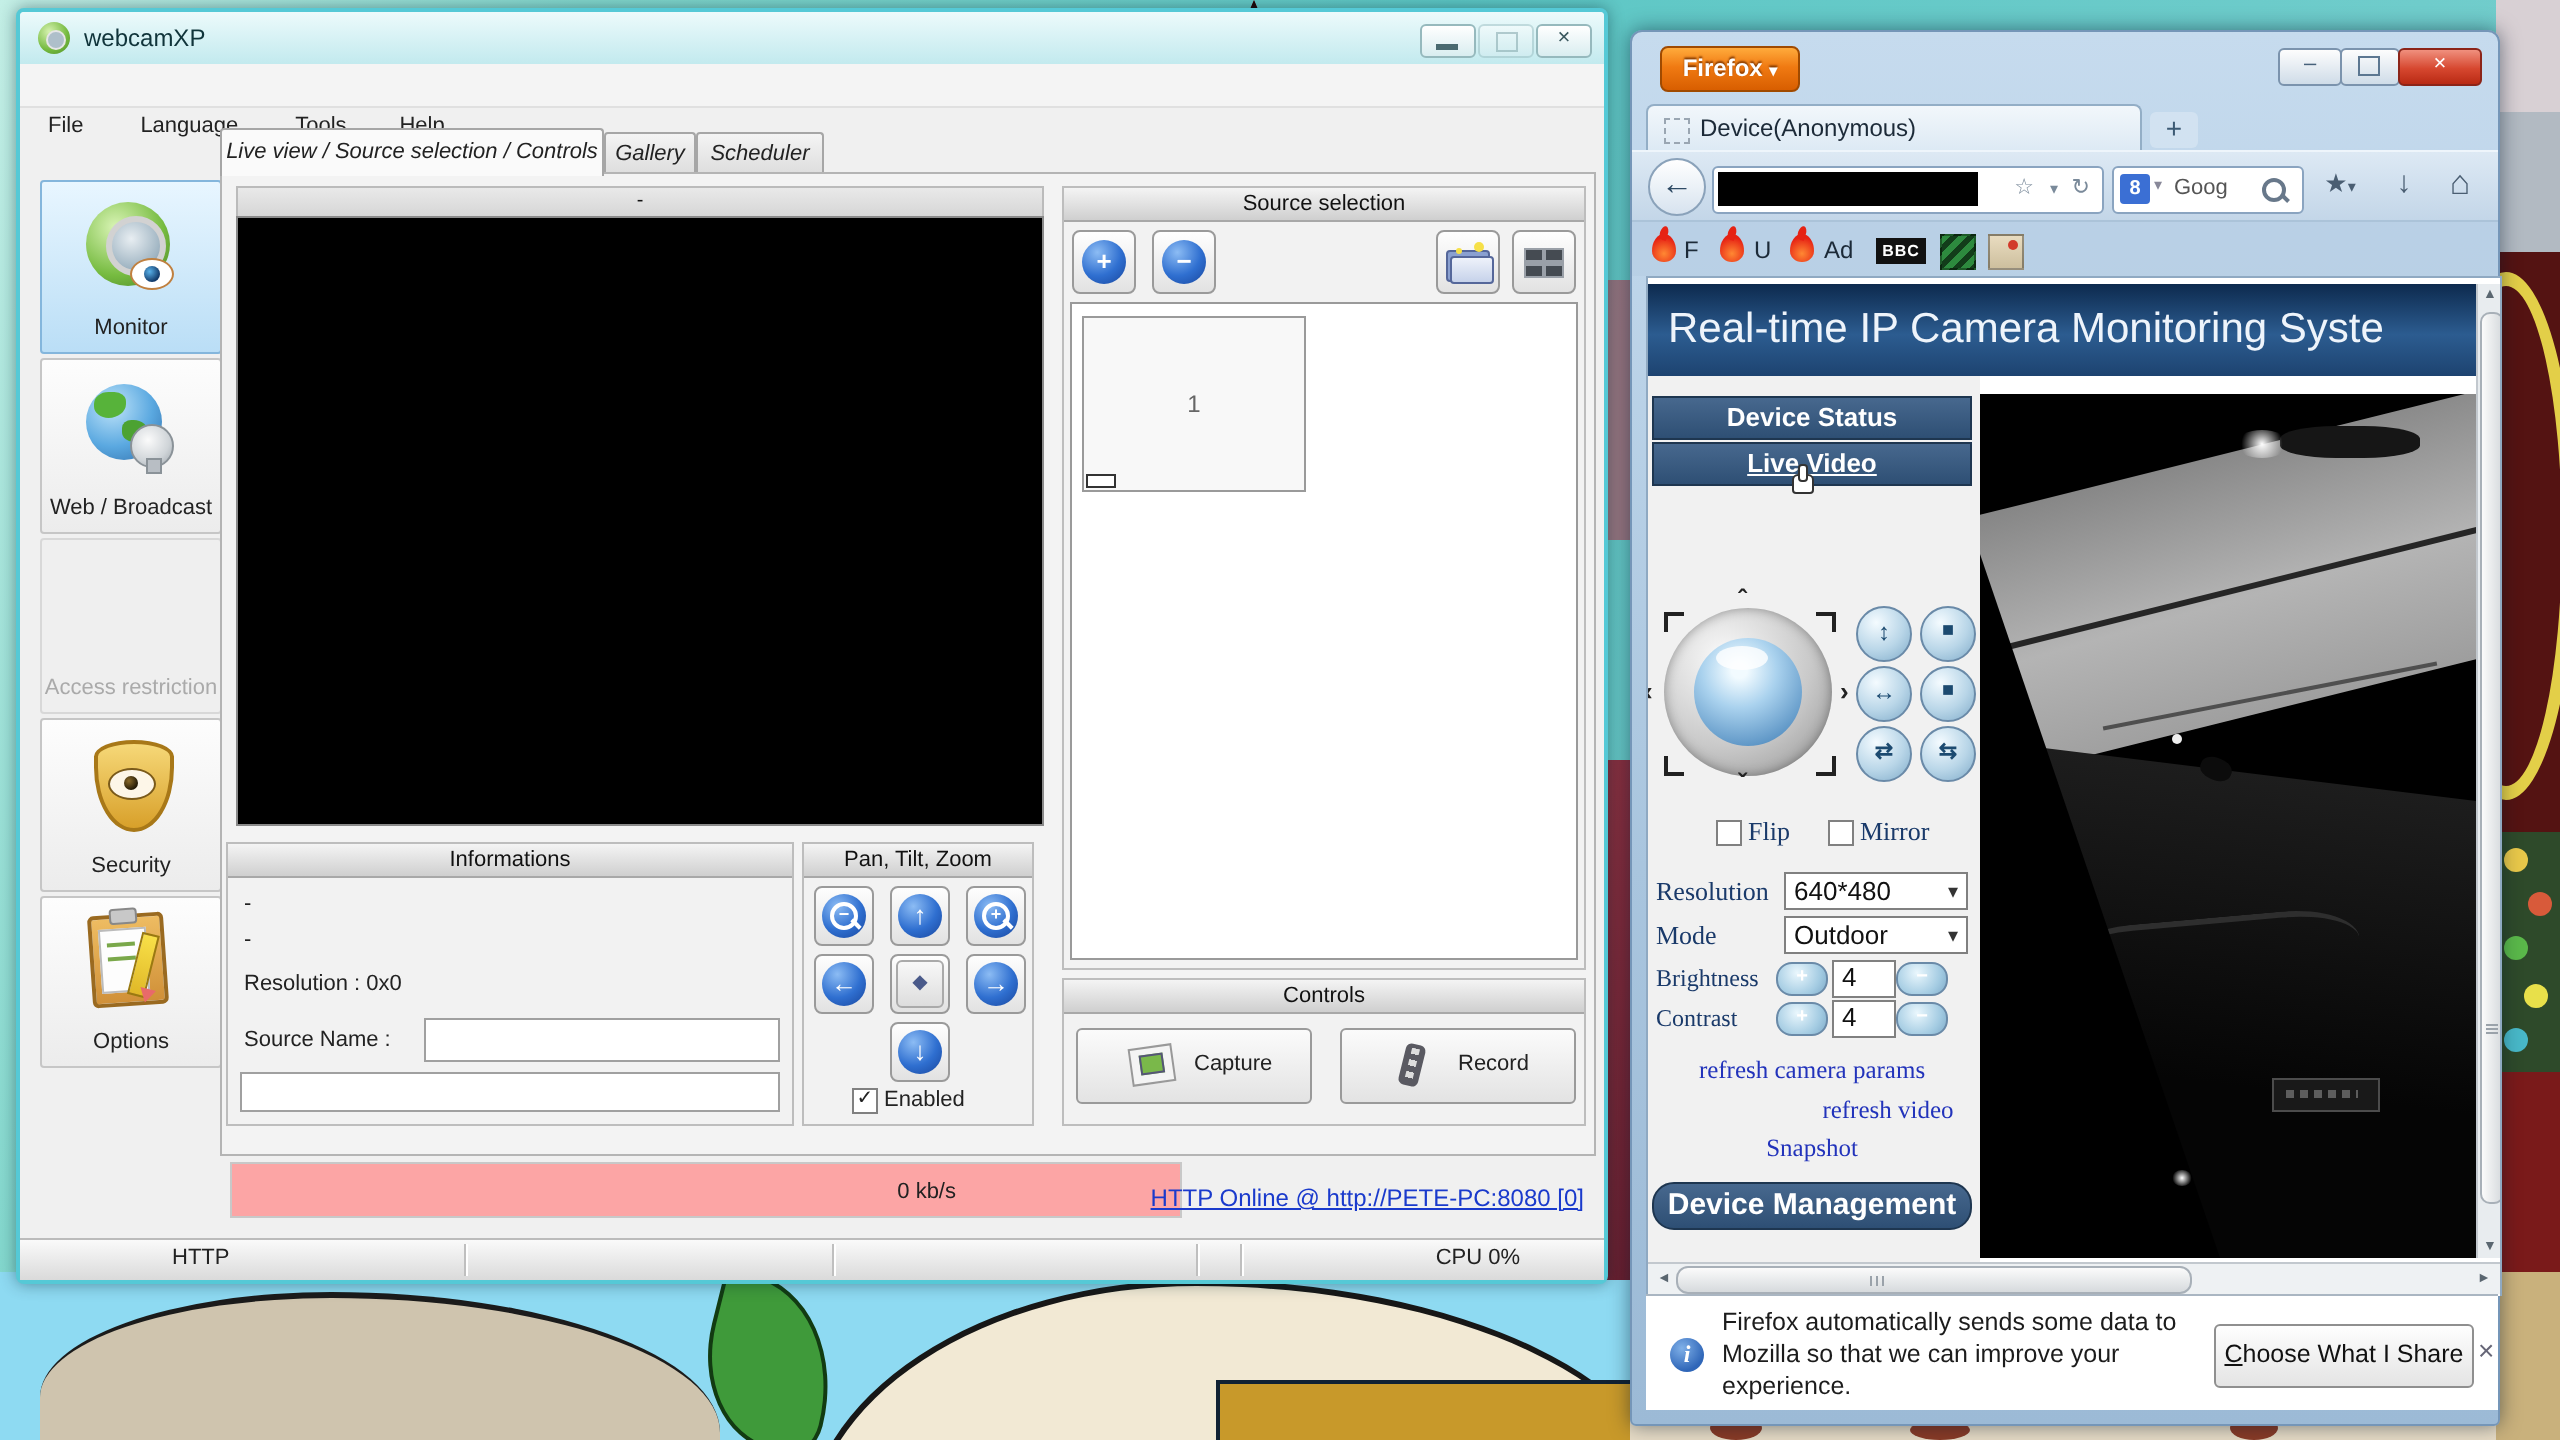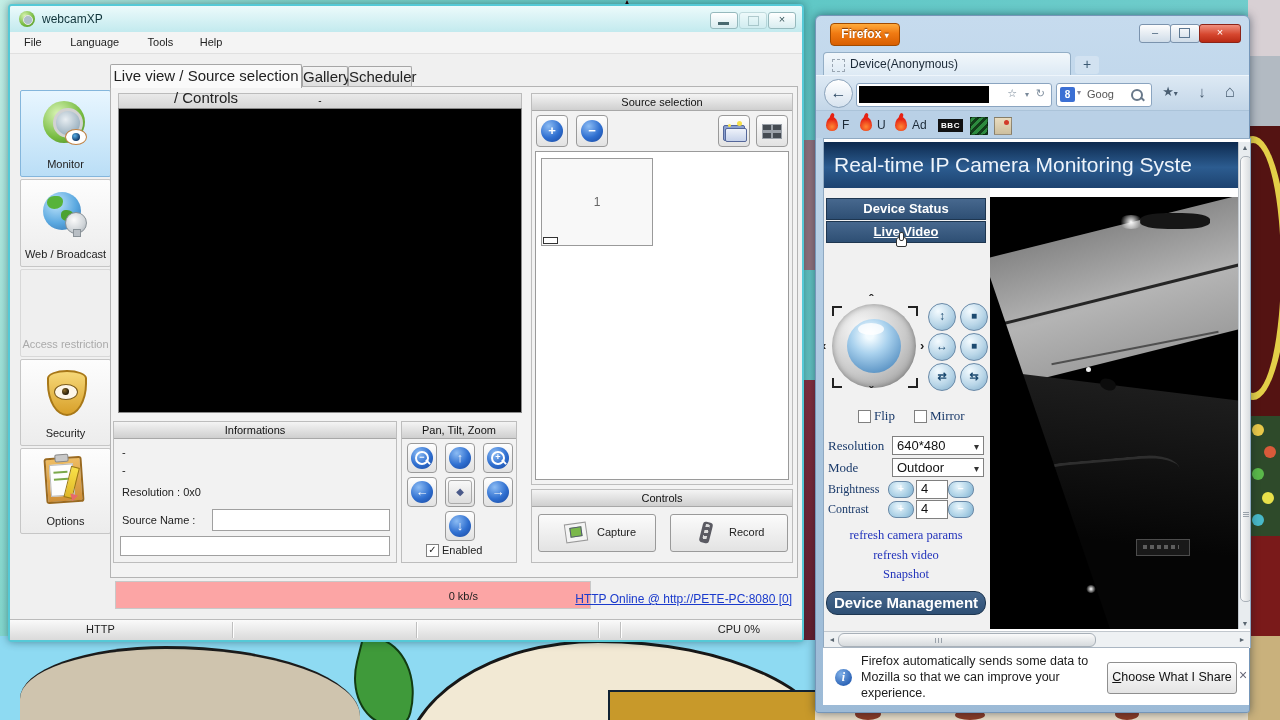--- a/index.html
+++ b/index.html
@@ -83,22 +83,22 @@
     border:2px solid #9a6a20;border-radius:3px;transform:rotate(-4deg);}
   .ic-clip .paper{position:absolute;left:3px;top:5px;width:22px;height:30px;background:#fdfdfd;border:1px solid #bbb;}
   .ic-clip .l1,.ic-clip .l2{position:absolute;left:7px;width:14px;height:2px;background:#7aa84a;}
   .ic-clip .l1{top:12px;} .ic-clip .l2{top:19px;}
   .ic-clip .clamp{position:absolute;left:9px;top:-5px;width:12px;height:6px;background:#c8c8c8;border:1px solid #888;border-radius:2px;}
   .ic-clip .pencil{position:absolute;left:20px;top:8px;width:7px;height:30px;background:linear-gradient(#f8e048,#e0b828);
     border:1px solid #9a7a10;transform:rotate(18deg);}
   .ic-clip .tip{position:absolute;left:21px;top:36px;width:0;height:0;border-left:4px solid transparent;
     border-right:4px solid transparent;border-top:7px solid #e86a6a;transform:rotate(18deg);}
 
-  .wxp-tab{position:absolute;font-size:15px;color:#222;text-align:center;
-    background:linear-gradient(#f4f4f4,#dcdcdc);border:1px solid #a6a6a6;border-bottom:none;border-radius:2px 2px 0 0;}
+  .wxp-tab{position:absolute;font-size:11px;color:#222;text-align:center;
+    background:linear-gradient(#f4f4f4,#dcdcdc);border:1px solid #a6a6a6;border-bottom:none;border-radius:2px 2px 0 0;font-style:italic;}
   .wxp-tab.active{background:#fafafa;z-index:3;}
   .tabpage{position:absolute;left:100px;top:80px;width:686px;height:490px;background:#f3f3f3;
     border:1px solid #b4b4b4;z-index:2;}
 
   .ghdr{position:absolute;left:0;top:0;right:0;height:16px;line-height:16px;text-align:center;
     font-size:11px;font-weight:normal;color:#111;background:linear-gradient(#f4f4f4,#cfcfcf);border-bottom:1px solid #a8a8a8;}
   .group{position:absolute;border:1px solid #bdbdbd;background:#f2f2f2;}
 
   .previewbar{position:absolute;left:7px;top:6px;width:402px;height:14px;background:linear-gradient(#e9e9e9,#d6d6d6);
     border:1px solid #bbb;font-size:10px;text-align:center;line-height:13px;color:#111;}
@@ -307,21 +307,21 @@
       <div class="wbtn" style="left:729px;opacity:.45;">
           <div class="mini-box"></div>
         </div>
       <div class="wbtn" style="left:758px;"><span>×</span></div>
     </div>
 
     <div class="wxp-menu">
       <span class="menu-item" style="margin-left:14px;">File</span>
       <span class="menu-item" style="margin-left:24px;">Language</span>
       <span class="menu-item" style="margin-left:24px;">Tools</span>
-      <span class="menu-item" style="margin-left:22px;">Help</span>
+      <span class="menu-item" style="margin-left:22px;margin-top:21px;">Help</span>
     </div>
 
     <div class="side" style="top:173px;height:86px;">
       <div class="ic-globe">
         <div class="g"></div>
         <div class="land1"></div>
         <div class="land2"></div>
         <div class="dish"></div>
       </div>
       <div class="lbl">Web / Broadcast</div>
@@ -570,21 +570,21 @@
         <div class="oval" style="left:64px;top:293px;"><span>+</span></div>
         <div class="valbox" style="left:92px;top:292px;">4</div>
         <div class="oval" style="left:124px;top:293px;"><span>−</span></div>
 
         <span class="abs serifblue" style="left:4px;top:314px;font-size:12px;">Contrast</span>
         <div class="oval" style="left:64px;top:313px;"><span>+</span></div>
         <div class="valbox" style="left:92px;top:312px;">4</div>
         <div class="oval" style="left:124px;top:313px;"><span>−</span></div>
 
         <div class="pg-link" style="top:340px;">refresh camera params</div>
-        <div class="pg-link" style="top:360px;">refresh video</div>
+        <div class="pg-link" style="top:360px;margin-left:38px;">refresh video</div>
         <div class="pg-link" style="top:379px;">Snapshot</div>
 
         <div class="bluebar big" style="top:403px;border-radius:11px;">Device Management</div>
       </div>
 
       <div class="video">
         <div class="vid-road"></div>
         <div class="vid-curb"></div>
         <div class="vid-crack"></div>
         <div class="vid-carfar"></div>

